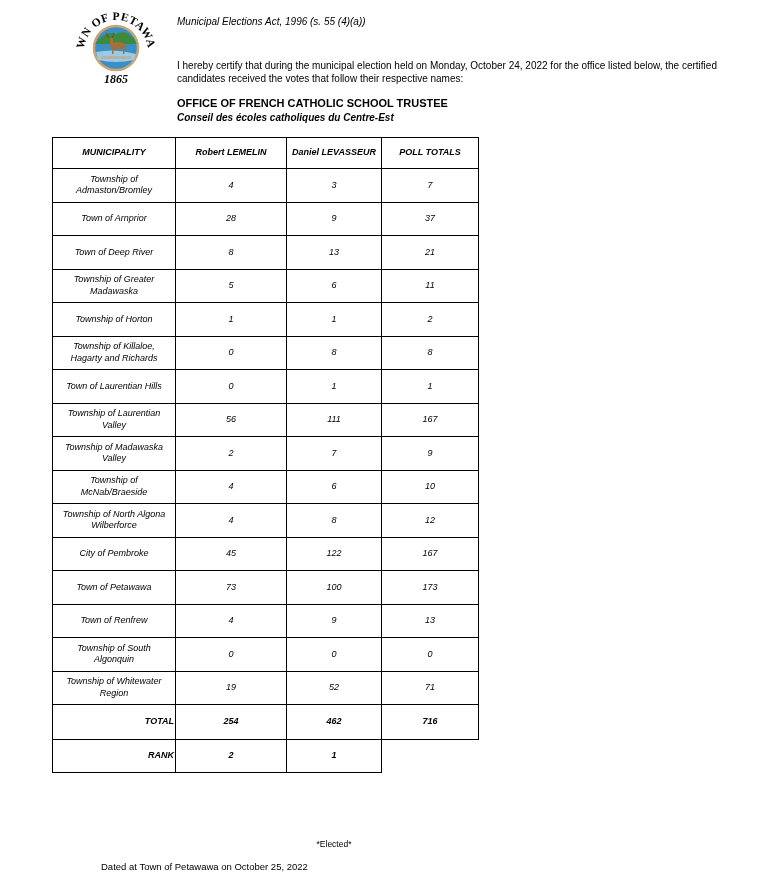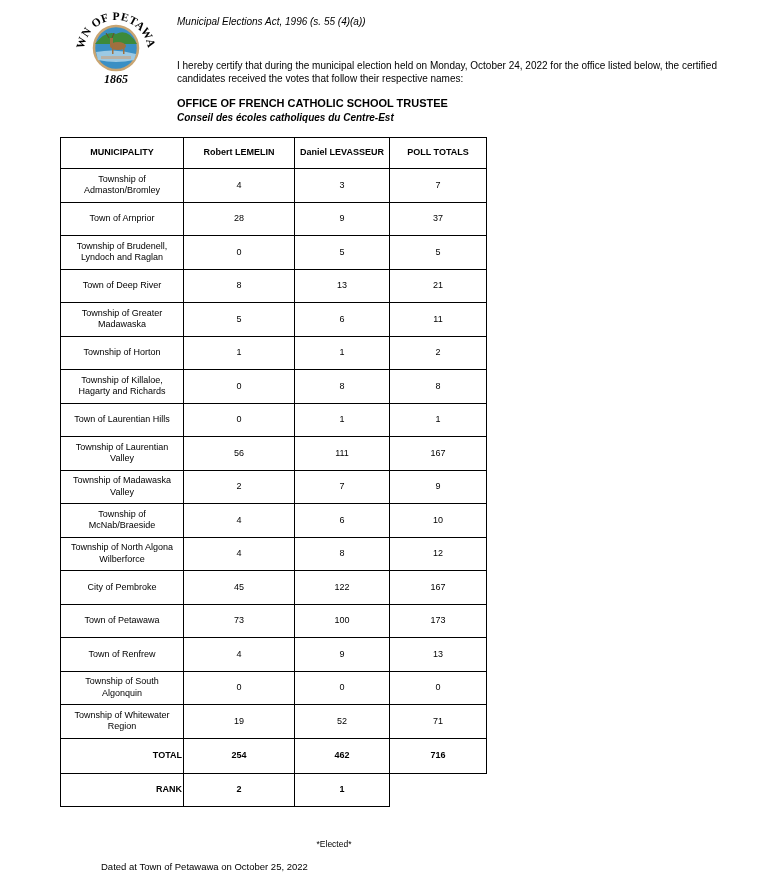--- a/index.html
+++ b/index.html
@@ -10,23 +10,24 @@
 
     .header { position: absolute; left: 177px; top: 16px; width: 560px; }
     .title { font-size: 14.2px; font-weight: bold; letter-spacing: 0.05px; line-height: 17px; }
     .subtitle { font-size: 10px; font-style: italic; line-height: 12px; margin-top: 0px; }
     .certify { position: absolute; left: 177px; top: 59px; width: 560px; font-size: 10px; line-height: 13px; }
     .office { position: absolute; left: 177px; top: 95px; width: 560px; }
     .office-title { font-size: 11px; font-weight: bold; line-height: 17px; }
     .office-sub { font-size: 10px; font-weight: bold; font-style: italic; line-height: 12px; }
 
     table.results {
-      position: absolute; left: 60px; top: 137px;
+      position: absolute; left: 52px; top: 137px;
       border-collapse: collapse;
       font-size: 9px;
+      font-style: italic;
     }
     table.results td, table.results th {
       border: 1.3px solid #000;
       text-align: center; vertical-align: middle;
       padding: 0 4px; line-height: 11.5px;
     }
     table.results th { font-weight: bold; height: 31px; font-size: 9px; }
     .c0 { width: 123px; }
     .c1 { width: 111px; }
     .c2 { width: 95px; margin-left: 31px; }
@@ -92,26 +93,20 @@
         <td>3</td>
         <td>7</td>
       </tr>
       <tr class="data">
         <td class="muni">Town of Arnprior</td>
         <td>28</td>
         <td>9</td>
         <td>37</td>
       </tr>
       <tr class="data">
-        <td class="muni">Township of Brudenell, Lyndoch and Raglan</td>
-        <td>0</td>
-        <td>5</td>
-        <td>5</td>
-      </tr>
-      <tr class="data">
         <td class="muni">Town of Deep River</td>
         <td>8</td>
         <td>13</td>
         <td>21</td>
       </tr>
       <tr class="data">
         <td class="muni">Township of Greater Madawaska</td>
         <td>5</td>
         <td>6</td>
         <td>11</td>

